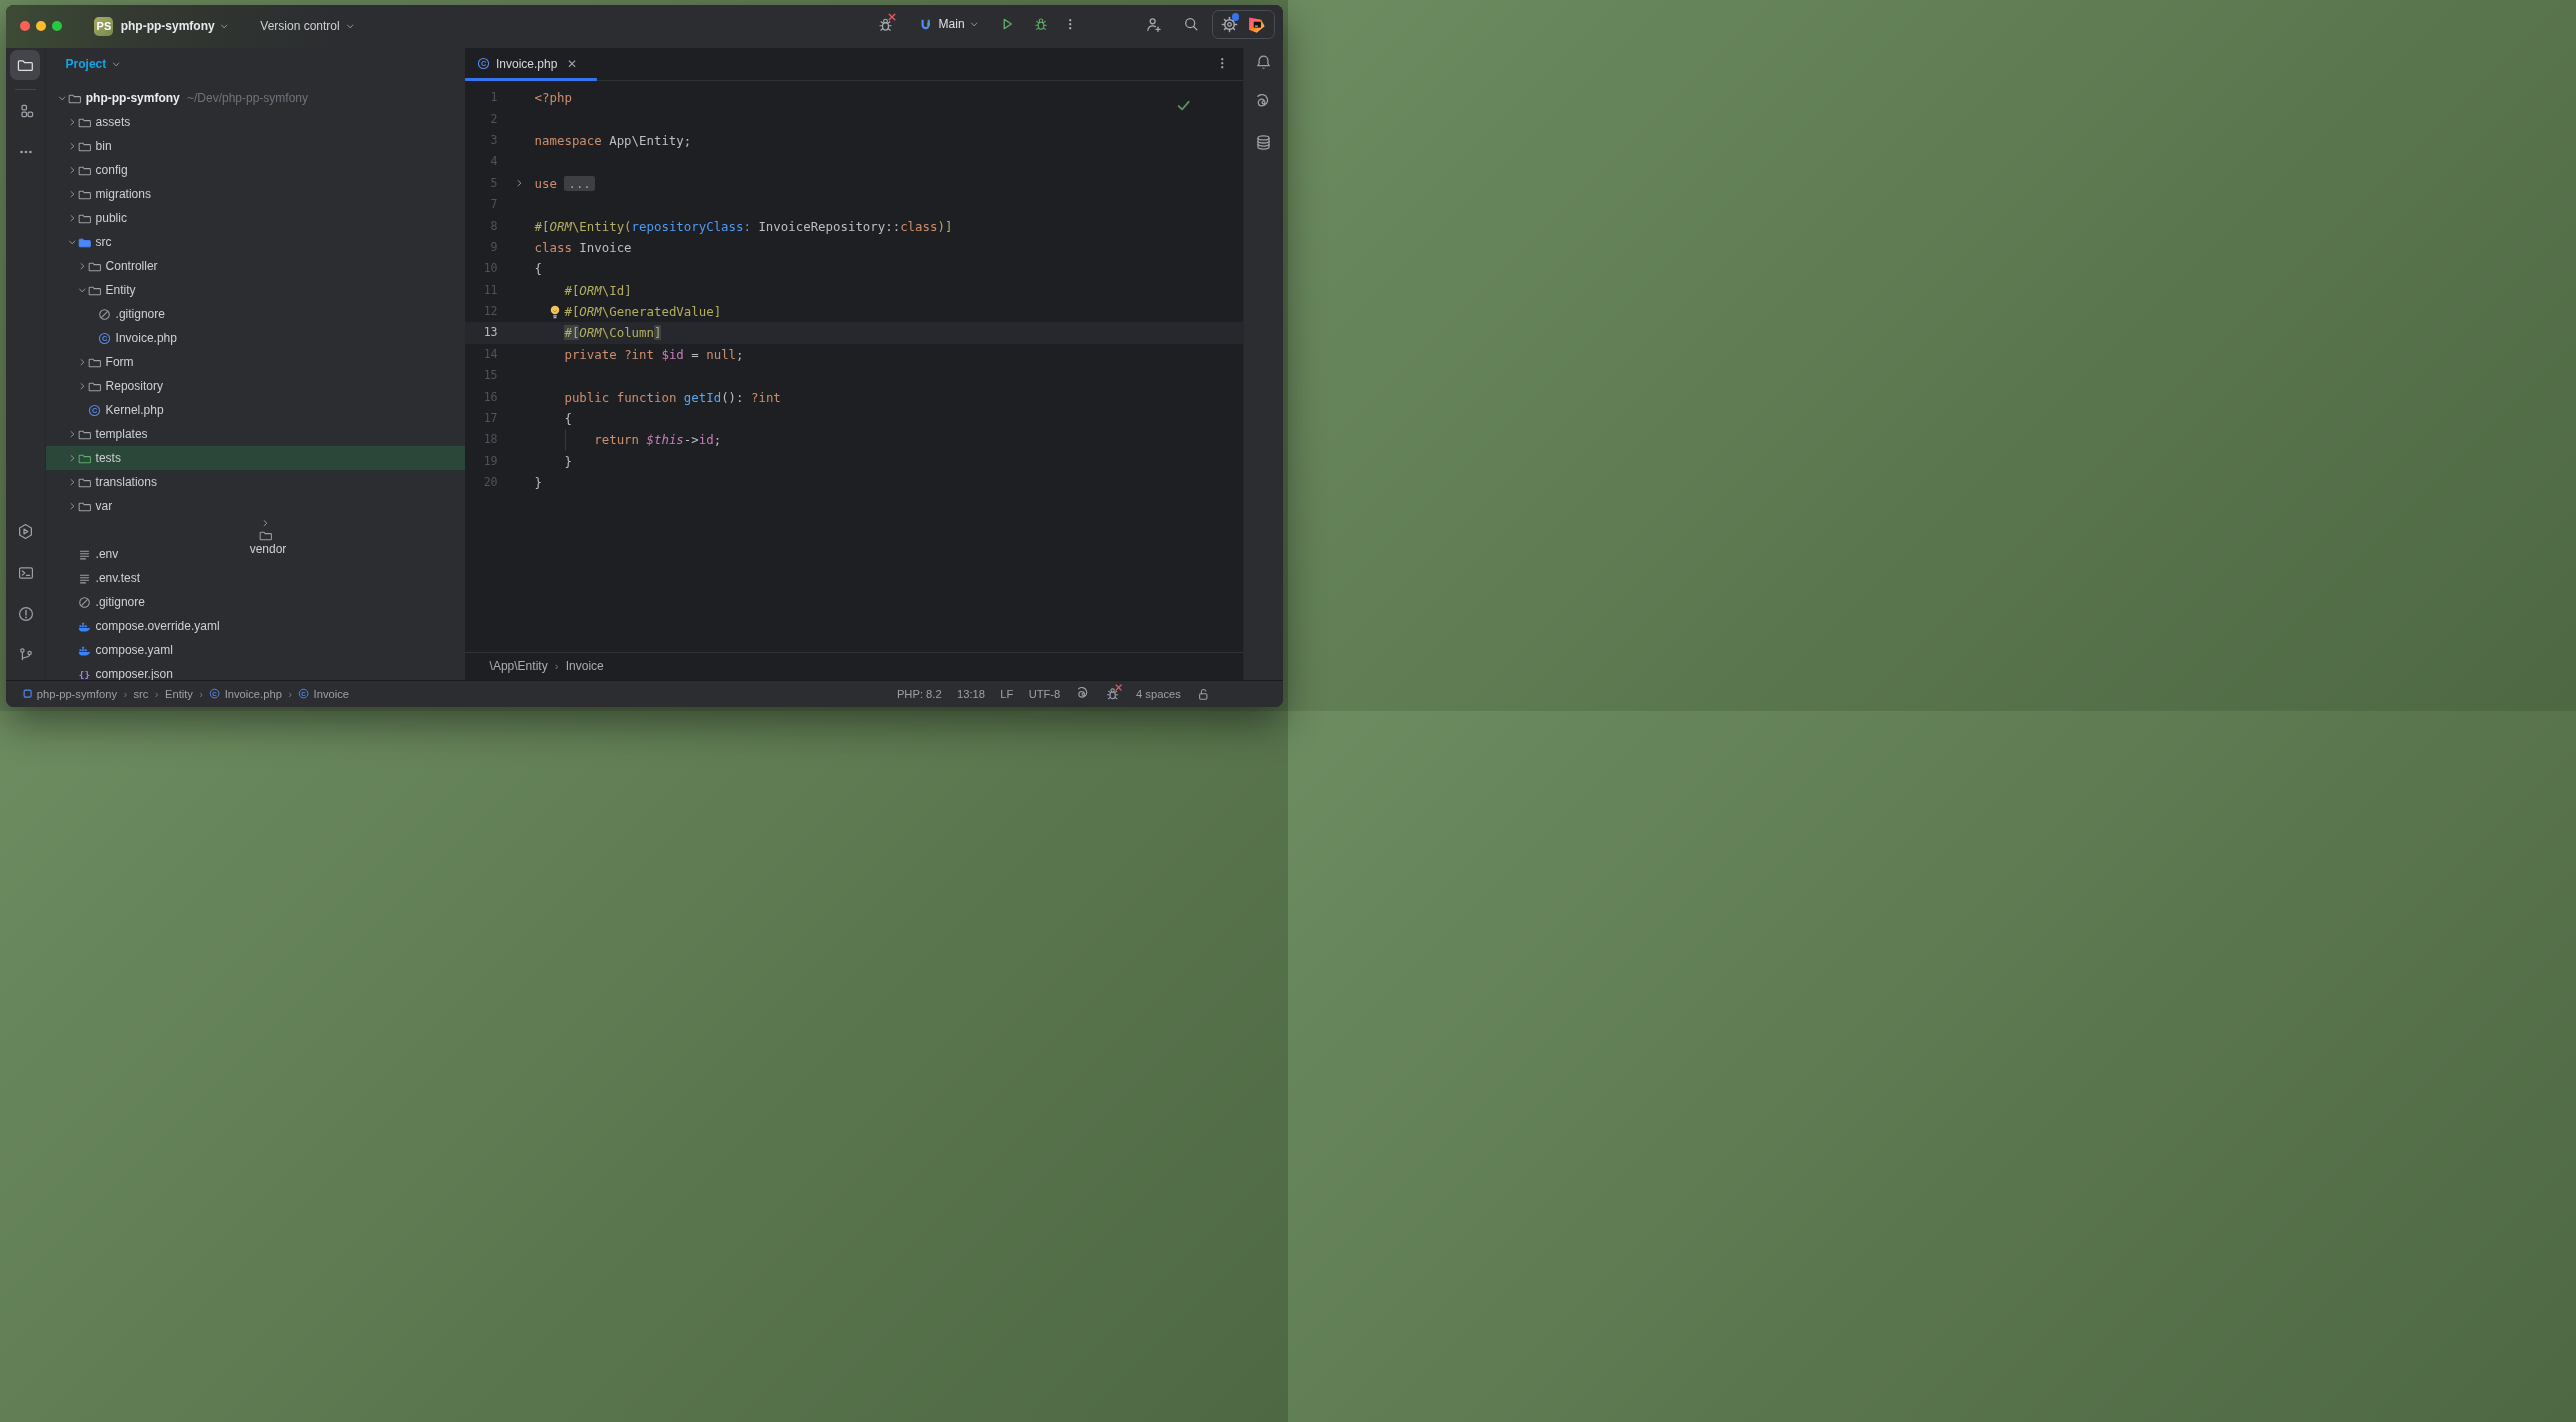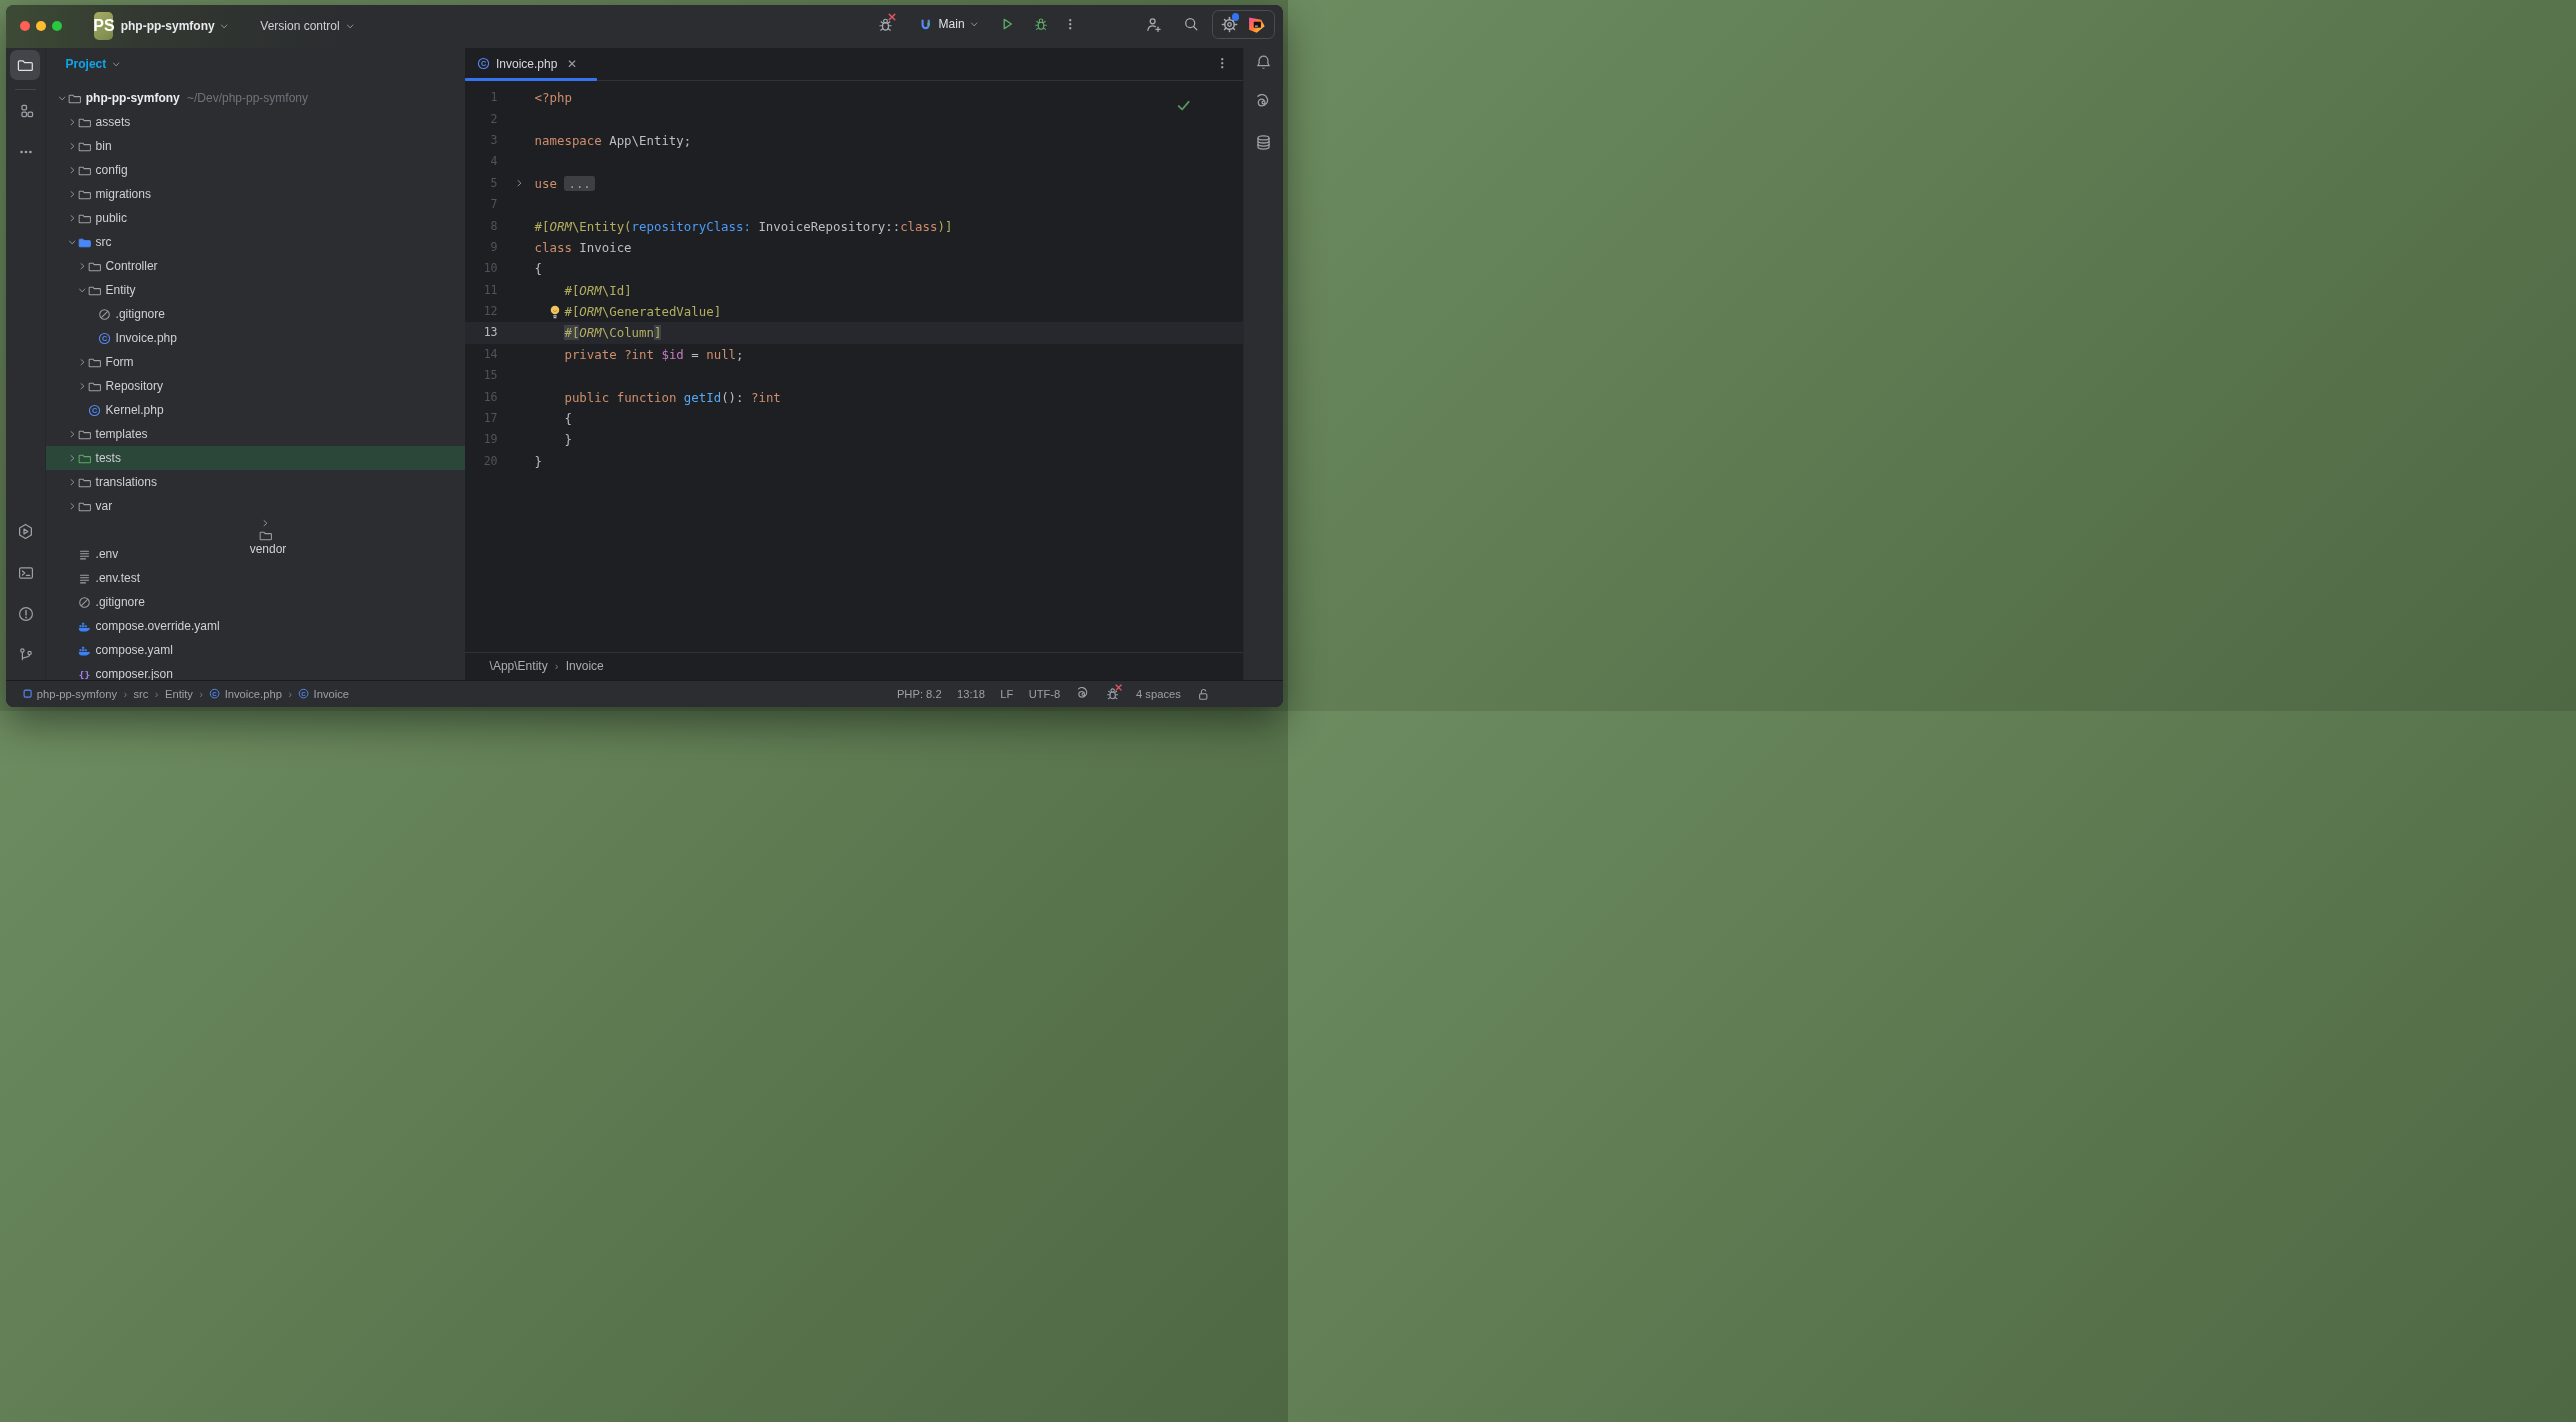--- a/index.html
+++ b/index.html
@@ -15,23 +15,23 @@
   }
   
   #titlebar {
     position:absolute; left:0; top:0; width:100%; height:43px;
     background:linear-gradient(90deg,#3d4b35 0%,#333931 10%,#2B2D30 26%,#2B2D30 100%);
     display:flex; align-items:center;
   }
   .lights { display:flex; gap:5.6px; padding-left:14.5px; margin-right:32px; }
   .light { width:10.4px; height:10.4px; border-radius:50%; }
   .ps-badge {
-    width:19px; height:28px; border-radius:4.8px;
+    width:19px; height:19px; border-radius:4.8px;
     background:linear-gradient(140deg,#a7ab61,#78894d);
-    color:#fff; font-size:16px; font-weight:bold;
+    color:#fff; font-size:11px; font-weight:bold;
     display:flex; align-items:center; justify-content:center;
   }
   .tb-project { color:#E8EAED; font-size:12px; font-weight:600; margin-left:7.2px; }
   .tb-item { color:#CED0D6; font-size:12px; margin-left:30.5px; }
   .chev { color:#9DA0A8; margin-left:4.8px; display:flex; }
   .tb-right { position:absolute; right:8px; top:0; height:39px; display:flex; align-items:center; }
   .tb-ic { display:flex; align-items:center; justify-content:center; color:#A8ABB2; }
   .settings-group {
     display:flex; align-items:center; gap:9.6px; padding:4px 8px;
     border:0.8px solid #4A4D53; border-radius:6.4px; margin-left:13px;
@@ -699,20 +699,21 @@
           <div class="cl"><span class="ln">10</span><span class="slot"></span><span class="ct"><span class="tk-d">{</span></span></div>
           <div class="cl"><span class="ln">11</span><span class="slot"></span><span class="ct"><span class="tk-d">    </span><span class="tk-at">#[</span><span class="tk-ati">ORM</span><span class="tk-at">\Id]</span></span></div>
           <div class="cl"><span class="ln">12</span><span class="slot"></span><span class="ct"><span class="tk-d">    </span><span class="tk-at">#[</span><span class="tk-ati">ORM</span><span class="tk-at">\GeneratedValue]</span></span><span class="bulb"><svg width="12" height="14.5" viewBox="0 0 15 18">
                 <use href="#i-bulb"></use>
               </svg></span></div>
           <div class="cl hl"><span class="ln">13</span><span class="slot"></span><span class="ct"><span class="tk-d">    </span><span class="tk-atm">#[</span><span class="tk-ati">ORM</span><span class="tk-at">\Column</span><span class="tk-atm">]</span></span></div>
           <div class="cl"><span class="ln">14</span><span class="slot"></span><span class="ct"><span class="tk-d">    </span><span class="tk-kw">private</span><span class="tk-d"> </span><span class="tk-kw">?int</span><span class="tk-d"> </span><span class="tk-var">$id</span><span class="tk-d"> = </span><span class="tk-kw">null</span><span class="tk-d">;</span></span></div>
           <div class="cl"><span class="ln">15</span><span class="slot"></span><span class="ct"></span></div>
           <div class="cl"><span class="ln">16</span><span class="slot"></span><span class="ct"><span class="tk-d">    </span><span class="tk-kw">public</span><span class="tk-d"> </span><span class="tk-kw">function</span><span class="tk-d"> </span><span class="tk-fn">getId</span><span class="tk-d">(): </span><span class="tk-kw">?int</span></span></div>
           <div class="cl"><span class="ln">17</span><span class="slot"></span><span class="ct"><span class="tk-d">    {</span></span></div>
+          <div class="cl"><span class="ln">18</span><span class="slot"></span><span class="ct"><span class="tk-d">        </span><span class="tk-kw">return</span><span class="tk-d"> </span><span class="tk-vari">$this</span><span class="tk-d">-&gt;</span><span class="tk-var">id</span><span class="tk-d">;</span></span><span class="guide"></span></div>
           <div class="cl"><span class="ln">19</span><span class="slot"></span><span class="ct"><span class="tk-d">    }</span></span></div>
           <div class="cl"><span class="ln">20</span><span class="slot"></span><span class="ct"><span class="tk-d">}</span></span></div>
         </div>
       <div id="crumbbar">
           <span class="c">\App\Entity</span>
           <span class="s">›</span>
           <span class="c">Invoice</span>
         </div>
     </div>
 

